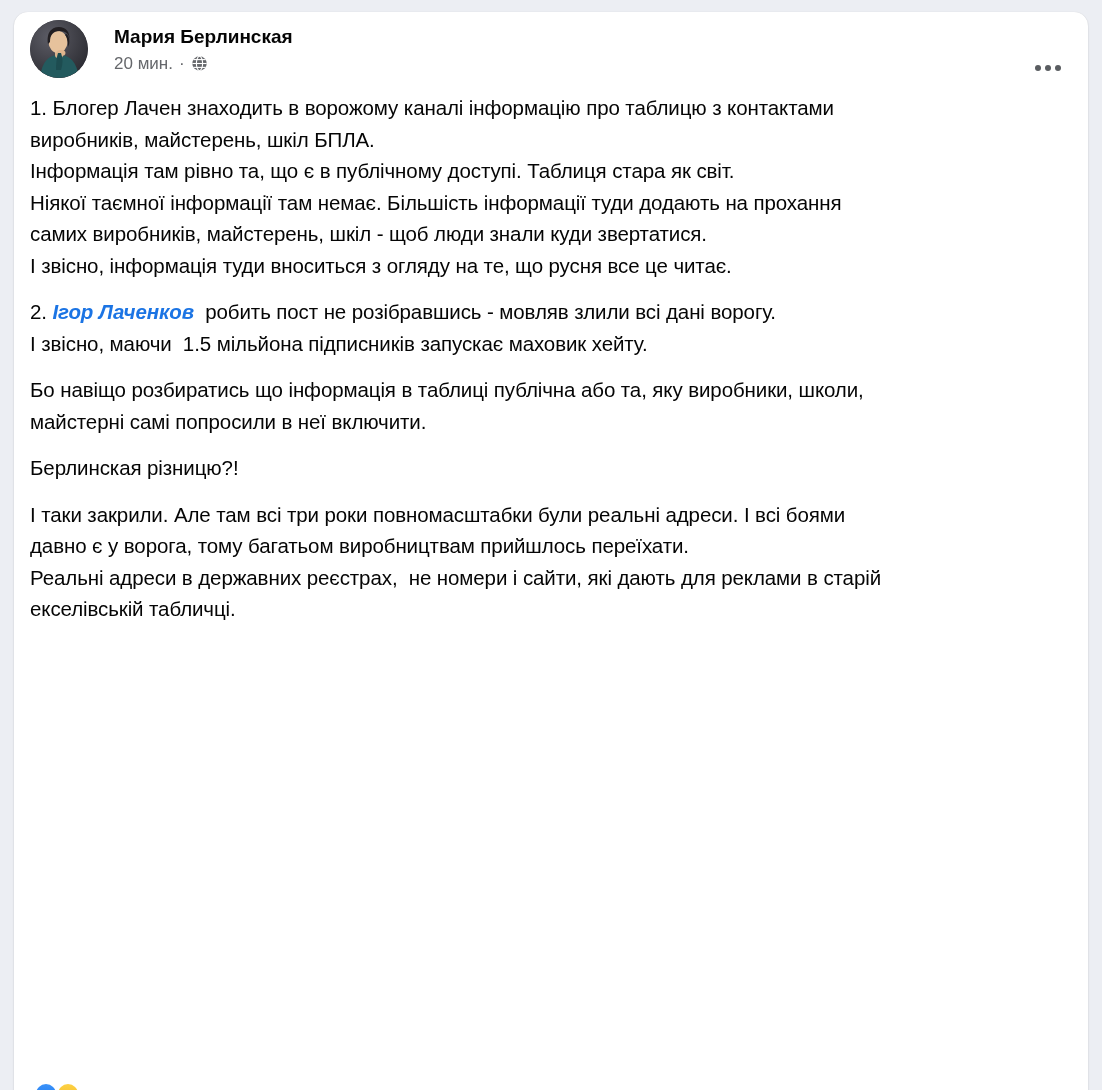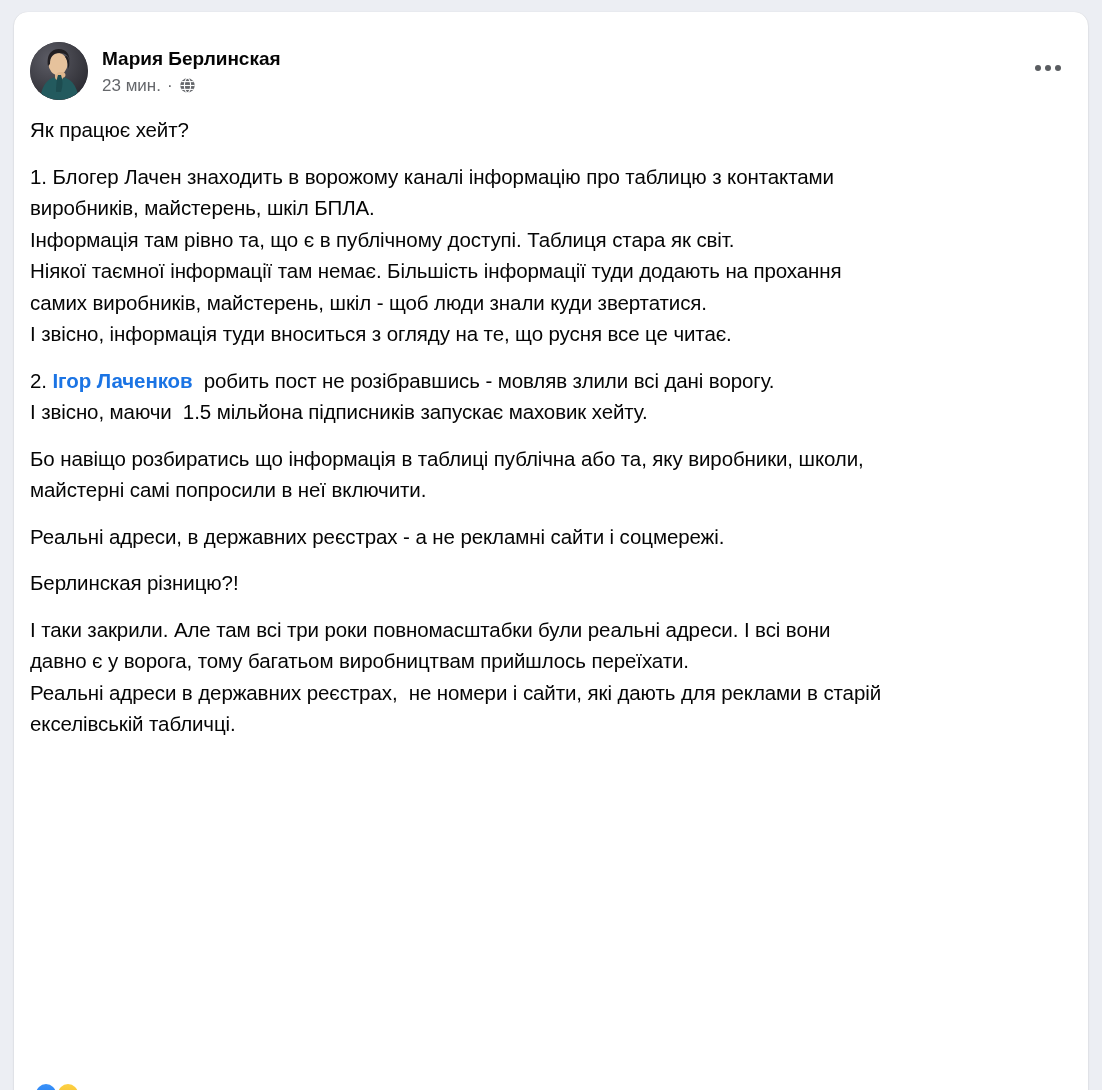--- a/index.html
+++ b/index.html
@@ -11,21 +11,21 @@
   }
   .card {
     position:absolute;
     left:14px; top:12px;
     width:1074px; height:1200px;
     background:#ffffff;
     border-radius:14px;
     box-shadow:0 1px 2px rgba(0,0,0,.15), 0 0 1px rgba(0,0,0,.10);
   }
   
-  .header { position:relative; padding:30px 16px 0 16px; display:flex; }
+  .header { position:relative; padding:8px 16px 0 16px; display:flex;gap:12px; }
   .avatar {
     width:58px; height:58px; border-radius:50%;
     overflow:hidden; flex:0 0 58px; cursor:pointer;
     background:#3a3a42;
   }
   .avatar svg { display:block; width:58px; height:58px; }
   .hinfo { margin-left:14px; padding-top:5px; }
   .author {
     font-size:19px; font-weight:700; color:#050505;
     text-decoration:none; line-height:23px; display:inline-block; cursor:pointer;
@@ -43,21 +43,21 @@
     display:flex; align-items:center; justify-content:center;
   }
   
   .body {
     padding:14px 16px 0 16px;
     font-size:20.5px; line-height:31.5px; color:#050505;
     letter-spacing:-0.1px;
   }
   .paragraph { white-space:pre-wrap; margin:0 0 15px 0; }
   .mention {
-    color:#1b74e4; font-weight:600; text-decoration:none; cursor:pointer;
+    color:#1b74e4; font-weight:600; text-decoration:none; cursor:pointer;font-style:italic;
   }
   
   .reactions { position:absolute; left:22px; top:1072px; display:flex; }
   .reaction {
     width:20px; height:20px; border-radius:50%; display:inline-block;
   }
   .reaction.like { background:linear-gradient(#3b92f8,#1877f2); }
   .reaction.haha {
     background:linear-gradient(#fcd144,#f7b928);
     margin-left:2px; box-shadow:0 0 0 2px #fff;
@@ -95,21 +95,21 @@
 
           <ellipse cx="31" cy="33" rx="4.5" ry="3" fill="#dfb68e"></ellipse>
           <path d="M31 33 C33 38 33 44 31 50 L26 50 C26 42 27 36 28 33 Z" fill="#1d4c50"></path>
         </g>
       </svg>
     </div>
 
     <div class="hinfo">
       <a class="author">Мария Берлинская</a>
       <div class="meta">
-        <span class="ts">23 мин.</span>
+        <span class="ts">20 мин.</span>
         <span>·</span>
         <span class="globe">
           <svg width="17" height="17" viewBox="0 0 17 17">
             <circle cx="8.5" cy="8.5" r="7.2" fill="#65676b"></circle>
             <ellipse cx="8.5" cy="8.5" rx="3.1" ry="7.2" fill="none" stroke="#ffffff" stroke-width="1.1"></ellipse>
             <line x1="1.3" y1="8.5" x2="15.7" y2="8.5" stroke="#ffffff" stroke-width="1.1"></line>
             <line x1="2.6" y1="4.6" x2="14.4" y2="4.6" stroke="#ffffff" stroke-width="1.1"></line>
             <line x1="2.6" y1="12.4" x2="14.4" y2="12.4" stroke="#ffffff" stroke-width="1.1"></line>
           </svg>
         </span>
@@ -119,34 +119,32 @@
     <button class="more">
       <svg width="28" height="8" viewBox="0 0 28 8">
         <circle cx="4" cy="4" r="3" fill="#5a5d61"></circle>
         <circle cx="14" cy="4" r="3" fill="#5a5d61"></circle>
         <circle cx="24" cy="4" r="3" fill="#5a5d61"></circle>
       </svg>
     </button>
   </div>
 
   <div class="body" id="post-body">
-      <p class="paragraph">Як працює хейт?</p>
       <p class="paragraph">1. Блогер Лачен знаходить в ворожому каналі інформацію про таблицю з контактами
 виробників, майстерень, шкіл БПЛА.
 Інформація там рівно та, що є в публічному доступі. Таблиця стара як світ.
 Ніякої таємної інформації там немає. Більшість інформації туди додають на прохання
 самих виробників, майстерень, шкіл - щоб люди знали куди звертатися.
 І звісно, інформація туди вноситься з огляду на те, що русня все це читає.</p>
       <p class="paragraph">2. <a class="mention">Ігор Лаченков</a>  робить пост не розібравшись - мовляв злили всі дані ворогу.
 І звісно, маючи  1.5 мільйона підписників запускає маховик хейту.</p>
       <p class="paragraph">Бо навіщо розбиратись що інформація в таблиці публічна або та, яку виробники, школи,
 майстерні самі попросили в неї включити.</p>
-      <p class="paragraph">Реальні адреси, в державних реєстрах - а не рекламні сайти і соцмережі.</p>
       <p class="paragraph">Берлинская різницю?!</p>
-      <p class="paragraph">І таки закрили. Але там всі три роки повномасштабки були реальні адреси. І всі вони
+      <p class="paragraph">І таки закрили. Але там всі три роки повномасштабки були реальні адреси. І всі боями
 давно є у ворога, тому багатьом виробництвам прийшлось переїхати.
 Реальні адреси в державних реєстрах,  не номери і сайти, які дають для реклами в старій
 екселівській табличці.</p>
     </div>
 
   <div class="reactions">
     <span class="reaction like"></span>
     <span class="reaction haha"></span>
   </div>
 

